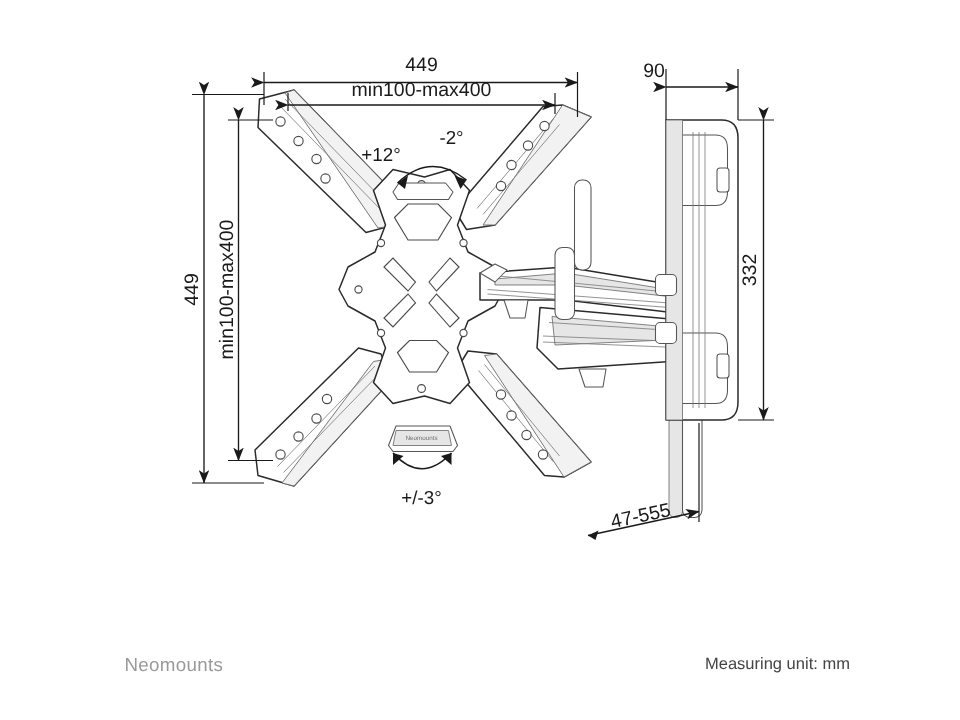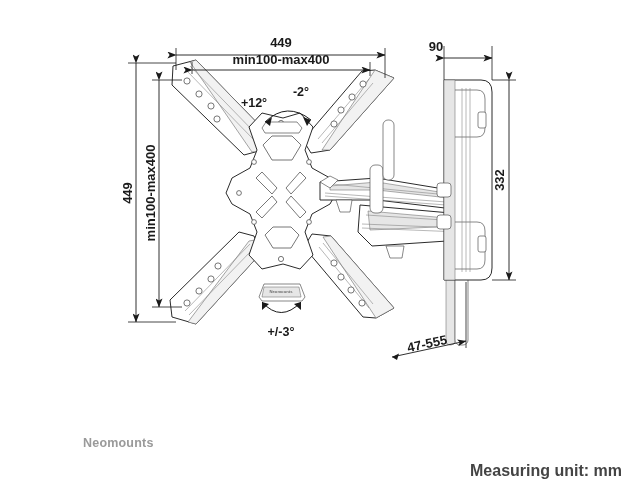--- a/index.html
+++ b/index.html
@@ -13,43 +13,42 @@
     overflow: hidden;
     font-family: "Liberation Sans", sans-serif;
     position: relative;
   }
   #stage {
     position: absolute;
     left: 0; top: 0;
     width: 640px;
     height: 480px;
     background: #ffffff;
-    font-weight: bold;
   }
   svg.drawing {
     position: absolute;
     left: 0; top: 0;
     width: 640px;
     height: 480px;
     display: block;
   }
   .footer-left {
     position: absolute;
     left: 83px;
     top: 436px;
     font-size: 12.5px;
     color: #9a9a9a;
     letter-spacing: 0.2px;
     white-space: nowrap;
   }
   .footer-right {
     position: absolute;
     left: 470px;
-    top: 462px;
-    font-size: 16px;
+    top: 437px;
+    font-size: 11px;
     color: #444444;
     white-space: nowrap;
   }
   text {
     font-family: "Liberation Sans", sans-serif;
     fill: #1a1a1a;
   }
   .dimtext { font-size: 13px; }
   .angtext { font-size: 12.5px; }
   .logotext { font-size: 4.2px; fill: #6e6e6e; }

